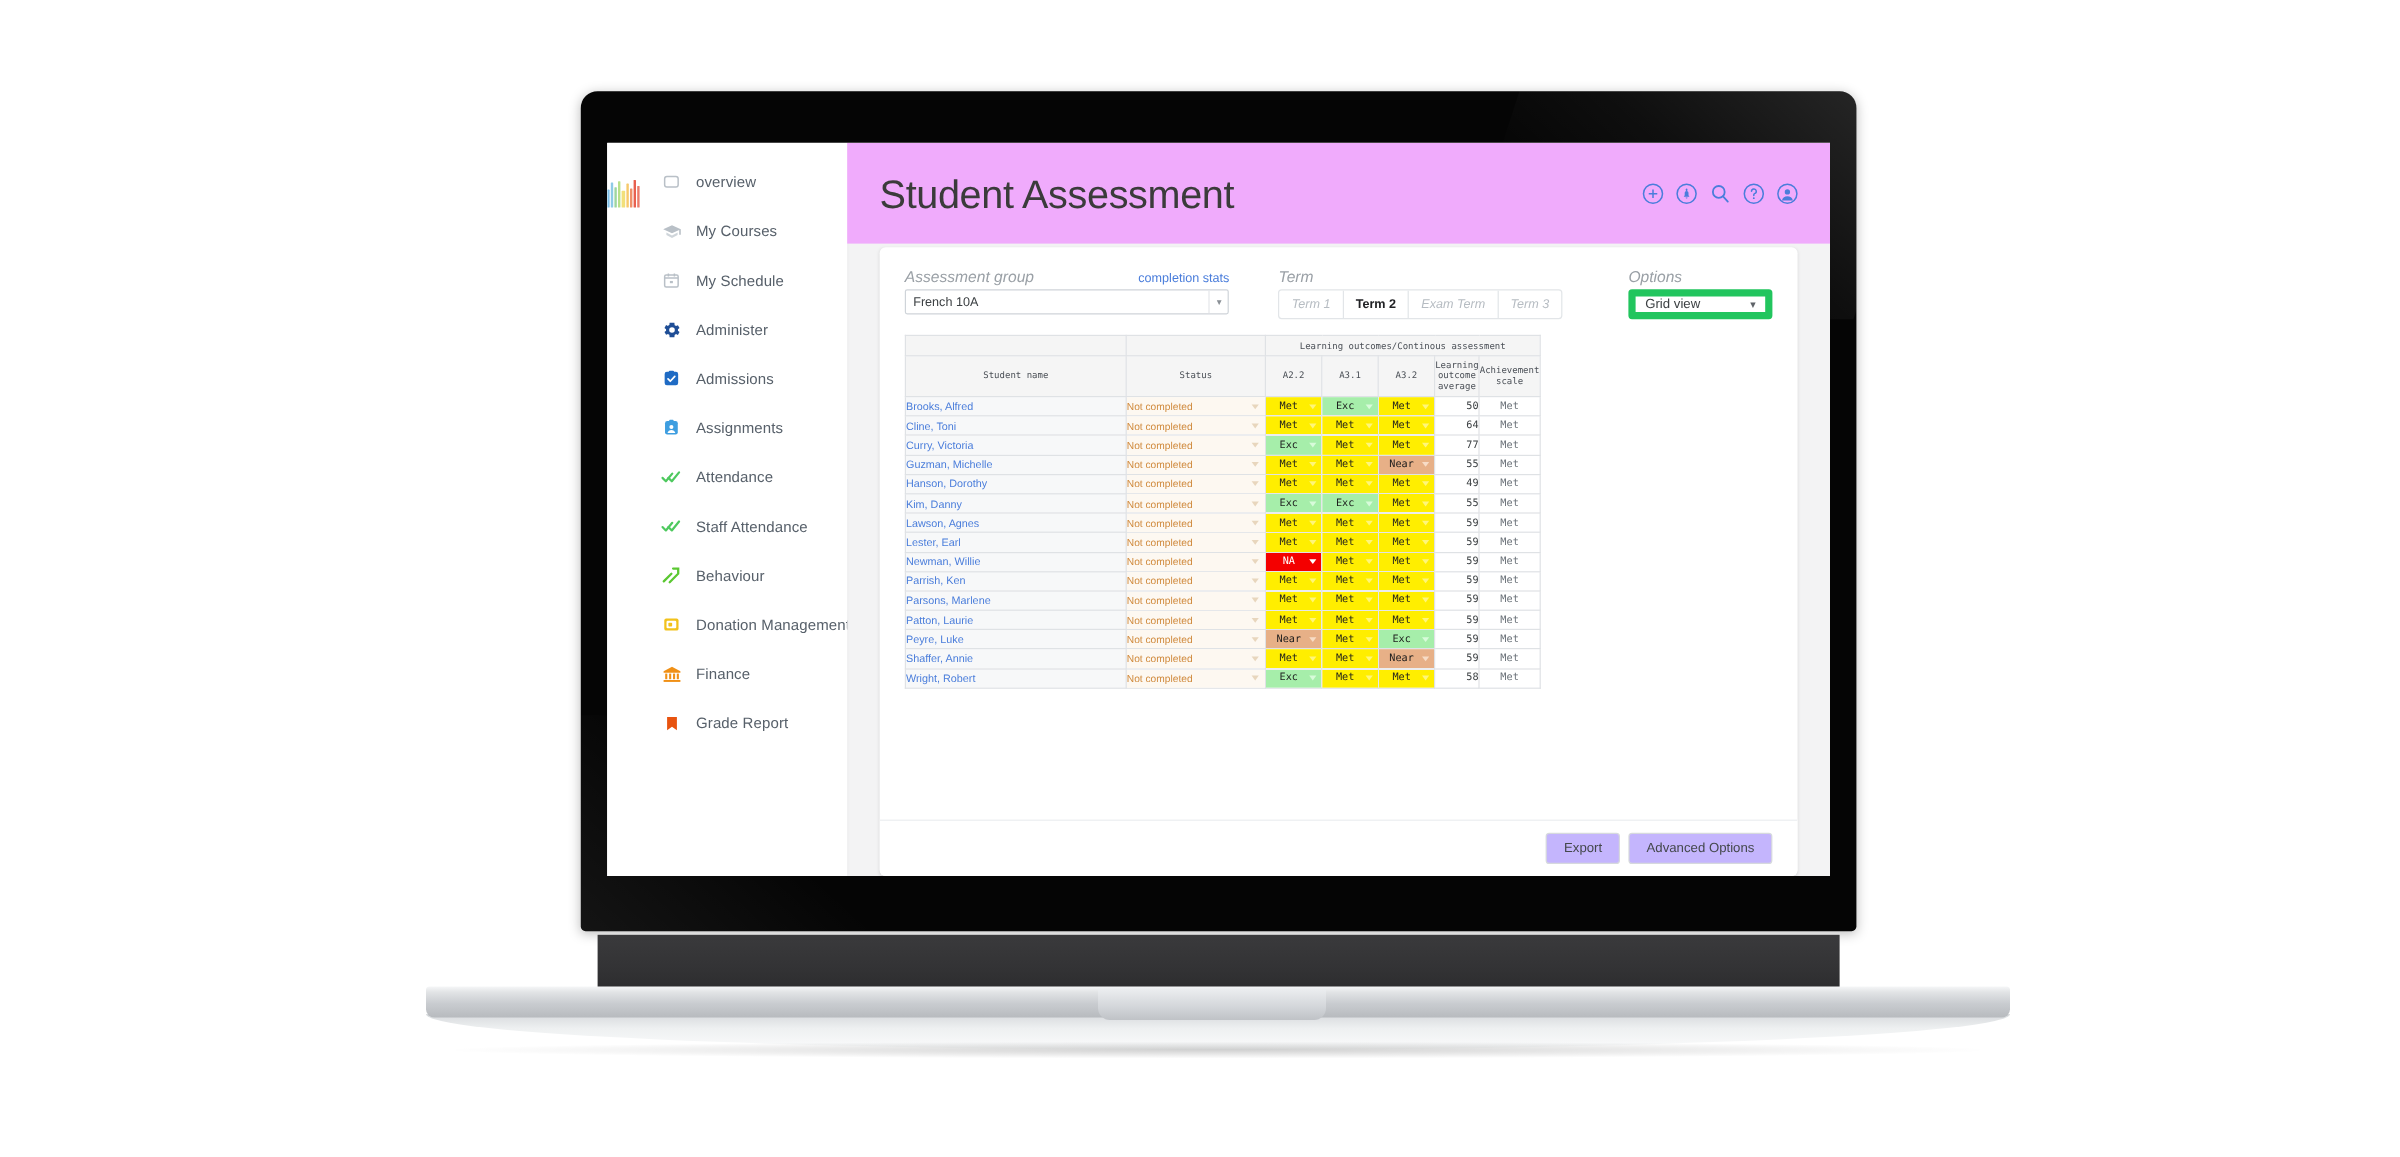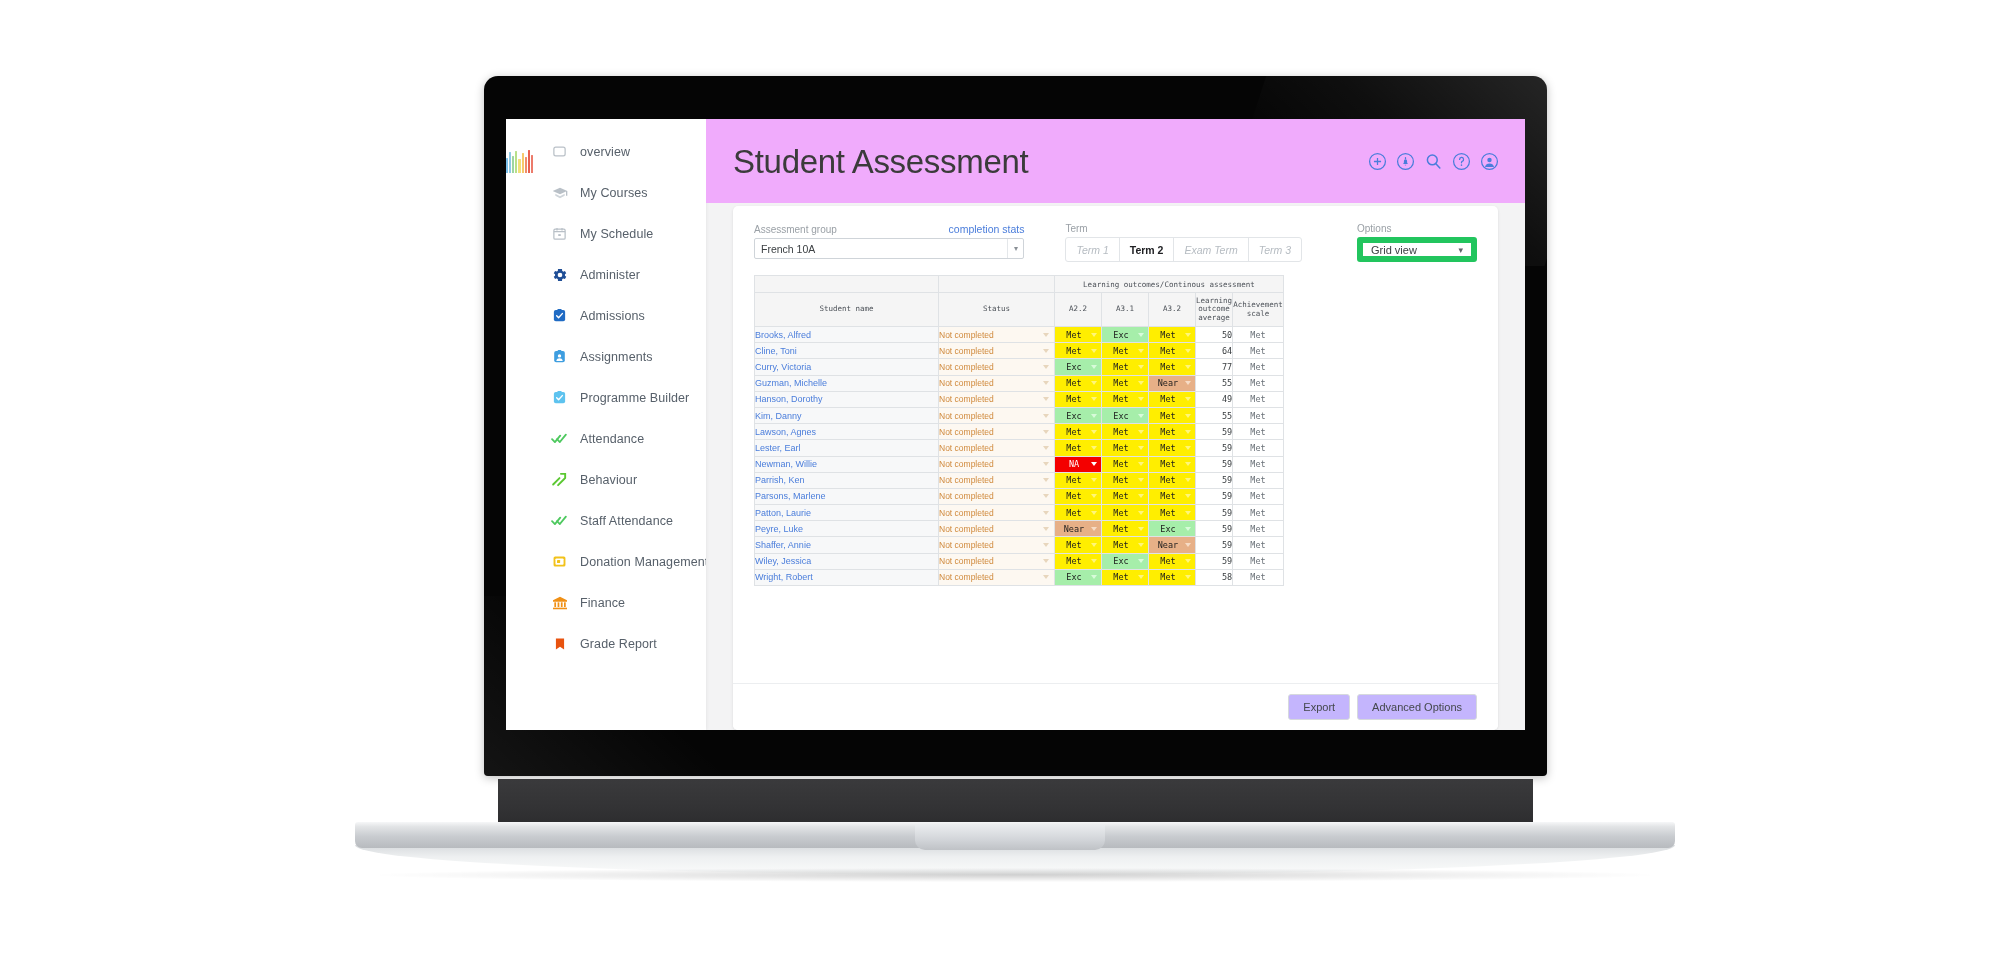--- a/index.html
+++ b/index.html
@@ -119,21 +119,21 @@
     flex:1; display:flex; flex-direction:column;
     min-height:0; overflow:hidden;
   }
 
   .filters { display:flex; padding:17px 21px 0 21px; gap:0; align-items:flex-start; }
   .fgroup { display:flex; flex-direction:column; }
   .fgroup.grp { width:320px; }
   .fgroup.term { margin-left:41px; }
   .fgroup.display { margin-left:55px; }
   .flabel-row { display:flex; align-items:baseline; justify-content:space-between; }
-  .flabel { font-size:10px; color:#9aa0a6; margin-bottom:3px; }
+  .flabel { font-size:13px; color:#9aa0a6; margin-bottom:3px;font-style:italic; }
   .flink { font-size:10.5px; color:#4a7ddb; cursor:pointer; }
 
   .select-box {
     height:21px; border:1px solid #cfd4d9; border-radius:2px;
     background:#fff; display:flex; align-items:center;
     padding:0 0 0 6px; font-size:10.5px; color:#3c4043;
   }
   .select-box .val { flex:1; }
   .caret-split { width:16px; text-align:center; color:#8a9096; font-size:8px;
                  border-left:1px solid #e4e7ea; height:100%; display:flex;
@@ -315,69 +315,56 @@
                   <circle cx="12" cy="11" r="2.7" fill="#fff"></circle>
                   <path d="M6.8 19c.6-3 2.8-4.2 5.2-4.2s4.6 1.2 5.2 4.2z" fill="#fff"></path>
                 </svg>
               </span>
               <span class="nav-label">Assignments</span>
               <svg class="chev" viewBox="0 0 24 24" fill="none" stroke="#b9c0c7" stroke-width="3">
                   <path d="M5 8l7 8 7-8"></path>
                 </svg>
             </div>
 
-            <div class="nav-item">
-              <span class="nav-ico">
-                <svg width="15" height="15" viewBox="0 0 24 24">
-                  <rect x="3" y="3" width="18" height="18" rx="3" fill="#5ec3ef"></rect>
-                  <rect x="8.5" y="1.5" width="7" height="4" rx="1.4" fill="#5ec3ef"></rect>
-                  <path d="M7.5 12.5l3 3 6-6.5" stroke="#fff" stroke-width="2.3" fill="none" stroke-linecap="round" stroke-linejoin="round"></path>
-                </svg>
-              </span>
-              <span class="nav-label">Programme Builder</span>
-              <svg class="chev" viewBox="0 0 24 24" fill="none" stroke="#b9c0c7" stroke-width="3">
-                  <path d="M5 8l7 8 7-8"></path>
-                </svg>
-            </div>
 
             <div class="nav-item">
               <span class="nav-ico">
                 <svg width="17" height="17" viewBox="0 0 24 24" fill="none" stroke="#4ec95f" stroke-width="2.6" stroke-linecap="round" stroke-linejoin="round">
                   <path d="M1.5 13l4 4 7.5-9"></path>
                     <path d="M8.5 13l4 4 8.5-10.5"></path>
                 </svg>
               </span>
               <span class="nav-label">Attendance</span>
+              <svg class="chev" viewBox="0 0 24 24" fill="none" stroke="#b9c0c7" stroke-width="3">
+                  <path d="M5 8l7 8 7-8"></path>
+                </svg>
+            </div>
+
+            <div class="nav-item">
+              <span class="nav-ico">
+                <svg width="17" height="17" viewBox="0 0 24 24" fill="none" stroke="#4ec95f" stroke-width="2.6" stroke-linecap="round" stroke-linejoin="round">
+                  <path d="M1.5 13l4 4 7.5-9"></path>
+                    <path d="M8.5 13l4 4 8.5-10.5"></path>
+                </svg>
+              </span>
+              <span class="nav-label">Staff Attendance</span>
               <svg class="chev" viewBox="0 0 24 24" fill="none" stroke="#b9c0c7" stroke-width="3">
                   <path d="M5 8l7 8 7-8"></path>
                 </svg>
             </div>
 
             <div class="nav-item">
               <span class="nav-ico">
                 <svg width="17" height="17" viewBox="0 0 24 24" fill="none" stroke="#5bc832" stroke-width="2.7" stroke-linecap="round">
                   <path d="M3 19l9-9"></path>
                     <path d="M10 20l9-9"></path>
                     <path d="M14 4l6 0 0 6"></path>
                 </svg>
               </span>
               <span class="nav-label">Behaviour</span>
-              <svg class="chev" viewBox="0 0 24 24" fill="none" stroke="#b9c0c7" stroke-width="3">
-                  <path d="M5 8l7 8 7-8"></path>
-                </svg>
-            </div>
-
-            <div class="nav-item">
-              <span class="nav-ico">
-                <svg width="17" height="17" viewBox="0 0 24 24" fill="none" stroke="#4ec95f" stroke-width="2.6" stroke-linecap="round" stroke-linejoin="round">
-                  <path d="M1.5 13l4 4 7.5-9"></path>
-                    <path d="M8.5 13l4 4 8.5-10.5"></path>
-                </svg>
-              </span>
-              <span class="nav-label">Staff Attendance</span>
               <svg class="chev" viewBox="0 0 24 24" fill="none" stroke="#b9c0c7" stroke-width="3">
                   <path d="M5 8l7 8 7-8"></path>
                 </svg>
             </div>
 
             <div class="nav-item">
               <span class="nav-ico">
                 <svg width="15" height="15" viewBox="0 0 24 24">
                   <rect x="2.5" y="4" width="19" height="16" rx="2.5" fill="#f2c21b"></rect>
                   <rect x="5.5" y="7" width="13" height="10" rx="1.5" fill="#fff"></rect>
@@ -627,29 +614,20 @@
                     <tr>
                       <td class="name">Shaffer, Annie</td>
                       <td class="status"><span>Not completed</span><span class="dd"></span></td>
                       <td class="oc v-met"><span class="lbl">Met</span><span class="dd"></span></td>
                       <td class="oc v-met"><span class="lbl">Met</span><span class="dd"></span></td>
                       <td class="oc v-near"><span class="lbl">Near</span><span class="dd"></span></td>
                       <td class="avg">59</td>
                       <td class="ach">Met</td>
                     </tr>
                     <tr>
-                      <td class="name">Wiley, Jessica</td>
-                      <td class="status"><span>Not completed</span><span class="dd"></span></td>
-                      <td class="oc v-met"><span class="lbl">Met</span><span class="dd"></span></td>
-                      <td class="oc v-exc"><span class="lbl">Exc</span><span class="dd"></span></td>
-                      <td class="oc v-met"><span class="lbl">Met</span><span class="dd"></span></td>
-                      <td class="avg">59</td>
-                      <td class="ach">Met</td>
-                    </tr>
-                    <tr>
                       <td class="name">Wright, Robert</td>
                       <td class="status"><span>Not completed</span><span class="dd"></span></td>
                       <td class="oc v-exc"><span class="lbl">Exc</span><span class="dd"></span></td>
                       <td class="oc v-met"><span class="lbl">Met</span><span class="dd"></span></td>
                       <td class="oc v-met"><span class="lbl">Met</span><span class="dd"></span></td>
                       <td class="avg">58</td>
                       <td class="ach">Met</td>
                     </tr>
                   </tbody>
               </table>

